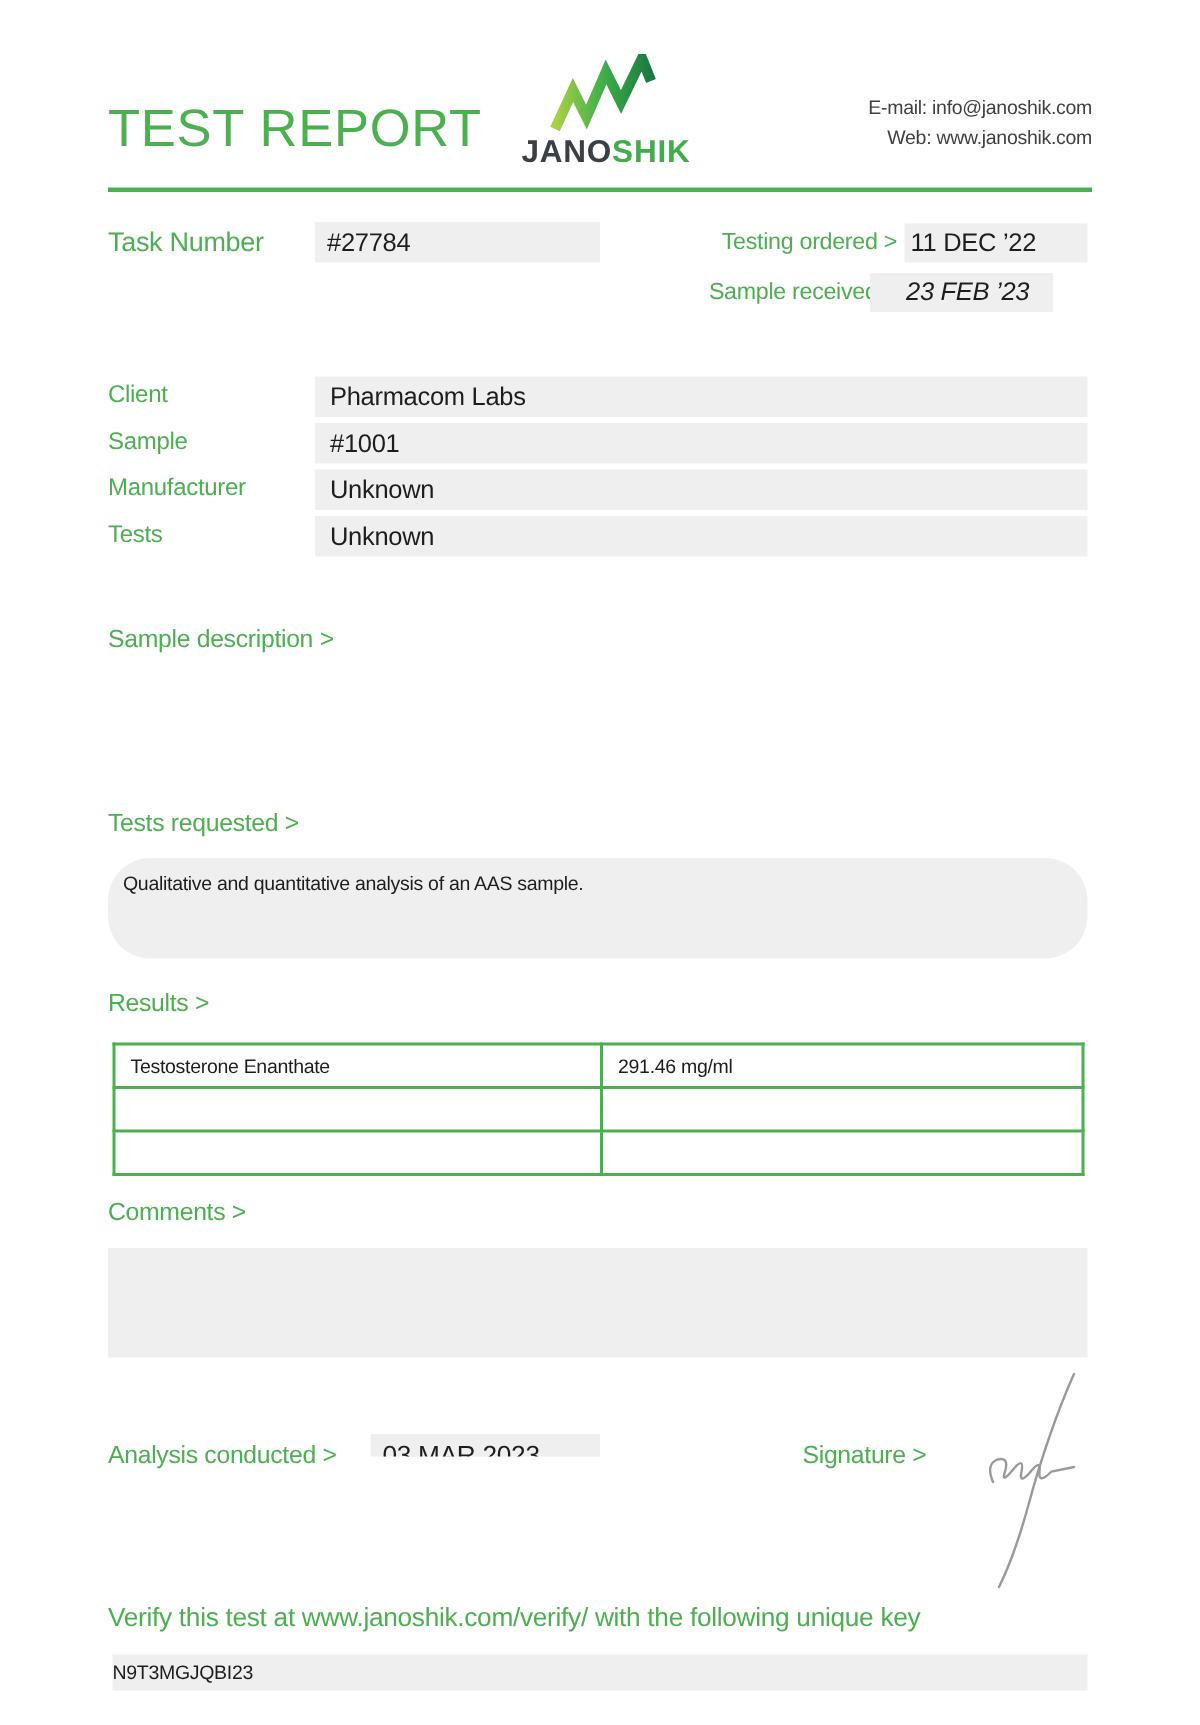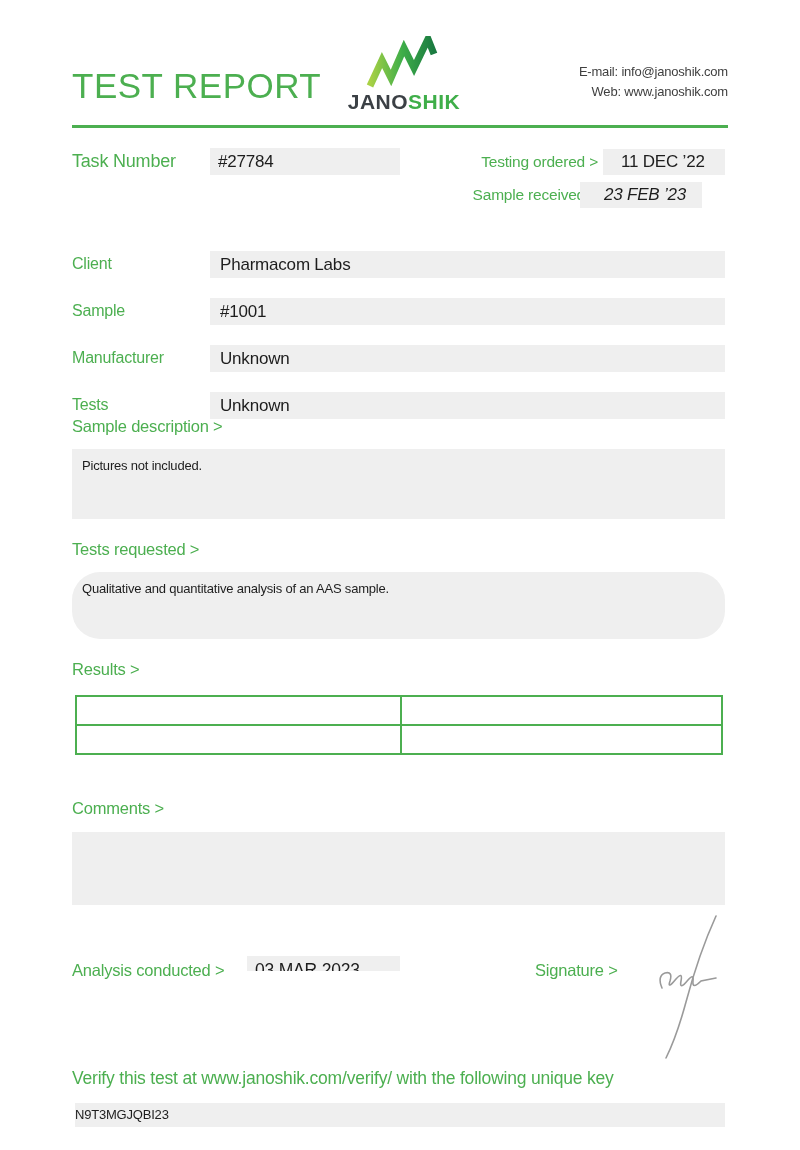--- a/index.html
+++ b/index.html
@@ -26,27 +26,27 @@
   .contact{position:absolute;right:72px;top:62px;text-align:right;font-size:13px;color:var(--contact-gray);line-height:20px;white-space:nowrap;}
   .rule{position:absolute;left:72px;top:125px;width:656px;height:3px;background:var(--accent-green);}
 
   .glabel{color:var(--accent-green);white-space:nowrap;}
   .gbox{background:var(--box-gray);color:var(--text-dark);overflow:hidden;}
 
   
   .task-label{position:absolute;left:72px;top:151px;font-size:18px;}
   .task-box{position:absolute;left:210px;top:148px;width:190px;height:27px;line-height:27px;font-size:17px;padding-left:8px;}
   .ordered-label{position:absolute;left:440px;top:153px;width:158px;text-align:right;font-size:15.5px;}
-  .ordered-box{position:absolute;left:603px;top:149px;width:122px;height:26px;line-height:26px;font-size:17px;padding-left:18px;}
+  .ordered-box{position:absolute;left:603px;top:149px;width:122px;height:26px;line-height:26px;font-size:17px;padding-left:4px;}
   .received-label{position:absolute;left:440px;top:186px;width:158px;text-align:right;font-size:15.5px;}
   .received-box{position:absolute;left:580px;top:182px;width:122px;height:26px;line-height:26px;font-size:17px;padding-left:24px;font-style:italic;}
 
   
   .info-rows{position:absolute;left:72px;top:251px;width:653px;}
-  .info-row{display:flex;height:27px;margin-bottom:20px;}
+  .info-row{display:flex;height:27px;margin-bottom:4px;}
   .info-row .lbl{flex:0 0 138px;font-size:16px;line-height:26px;}
   .info-row .val{flex:1;line-height:27px;font-size:17px;padding-left:10px;}
 
   
   .section-label{position:absolute;left:72px;font-size:16.5px;}
   .lbl-sample-desc{top:417px;}
   .lbl-tests{top:540px;}
   .lbl-results{top:660px;}
   .lbl-comments{top:799px;}
   .content-box{position:absolute;left:72px;width:653px;font-size:13px;padding:8px 10px;line-height:17px;}
@@ -123,28 +123,31 @@
       <div class="lbl glabel">Manufacturer</div>
       <div class="val gbox">Unknown</div>
     </div>
     <div class="info-row">
       <div class="lbl glabel">Tests</div>
       <div class="val gbox">Unknown</div>
     </div>
   </div>
 
   <div class="section-label glabel lbl-sample-desc">Sample description &gt;</div>
-  <div class="content-box gbox box-sample-desc">Pictures not included.</div>
 
   <div class="section-label glabel lbl-tests">Tests requested &gt;</div>
   <div class="content-box gbox box-tests">Qualitative and quantitative analysis of an AAS sample.</div>
 
   <div class="section-label glabel lbl-results">Results &gt;</div>
   <table class="results-table">
     <tbody>
+      <tr>
+        <td class="c1">Testosterone Enanthate</td>
+        <td>291.46 mg/ml</td>
+      </tr>
       <tr>
         <td class="c1"></td>
         <td></td>
       </tr>
       <tr>
         <td class="c1"></td>
         <td></td>
       </tr>
     </tbody>
   </table>

